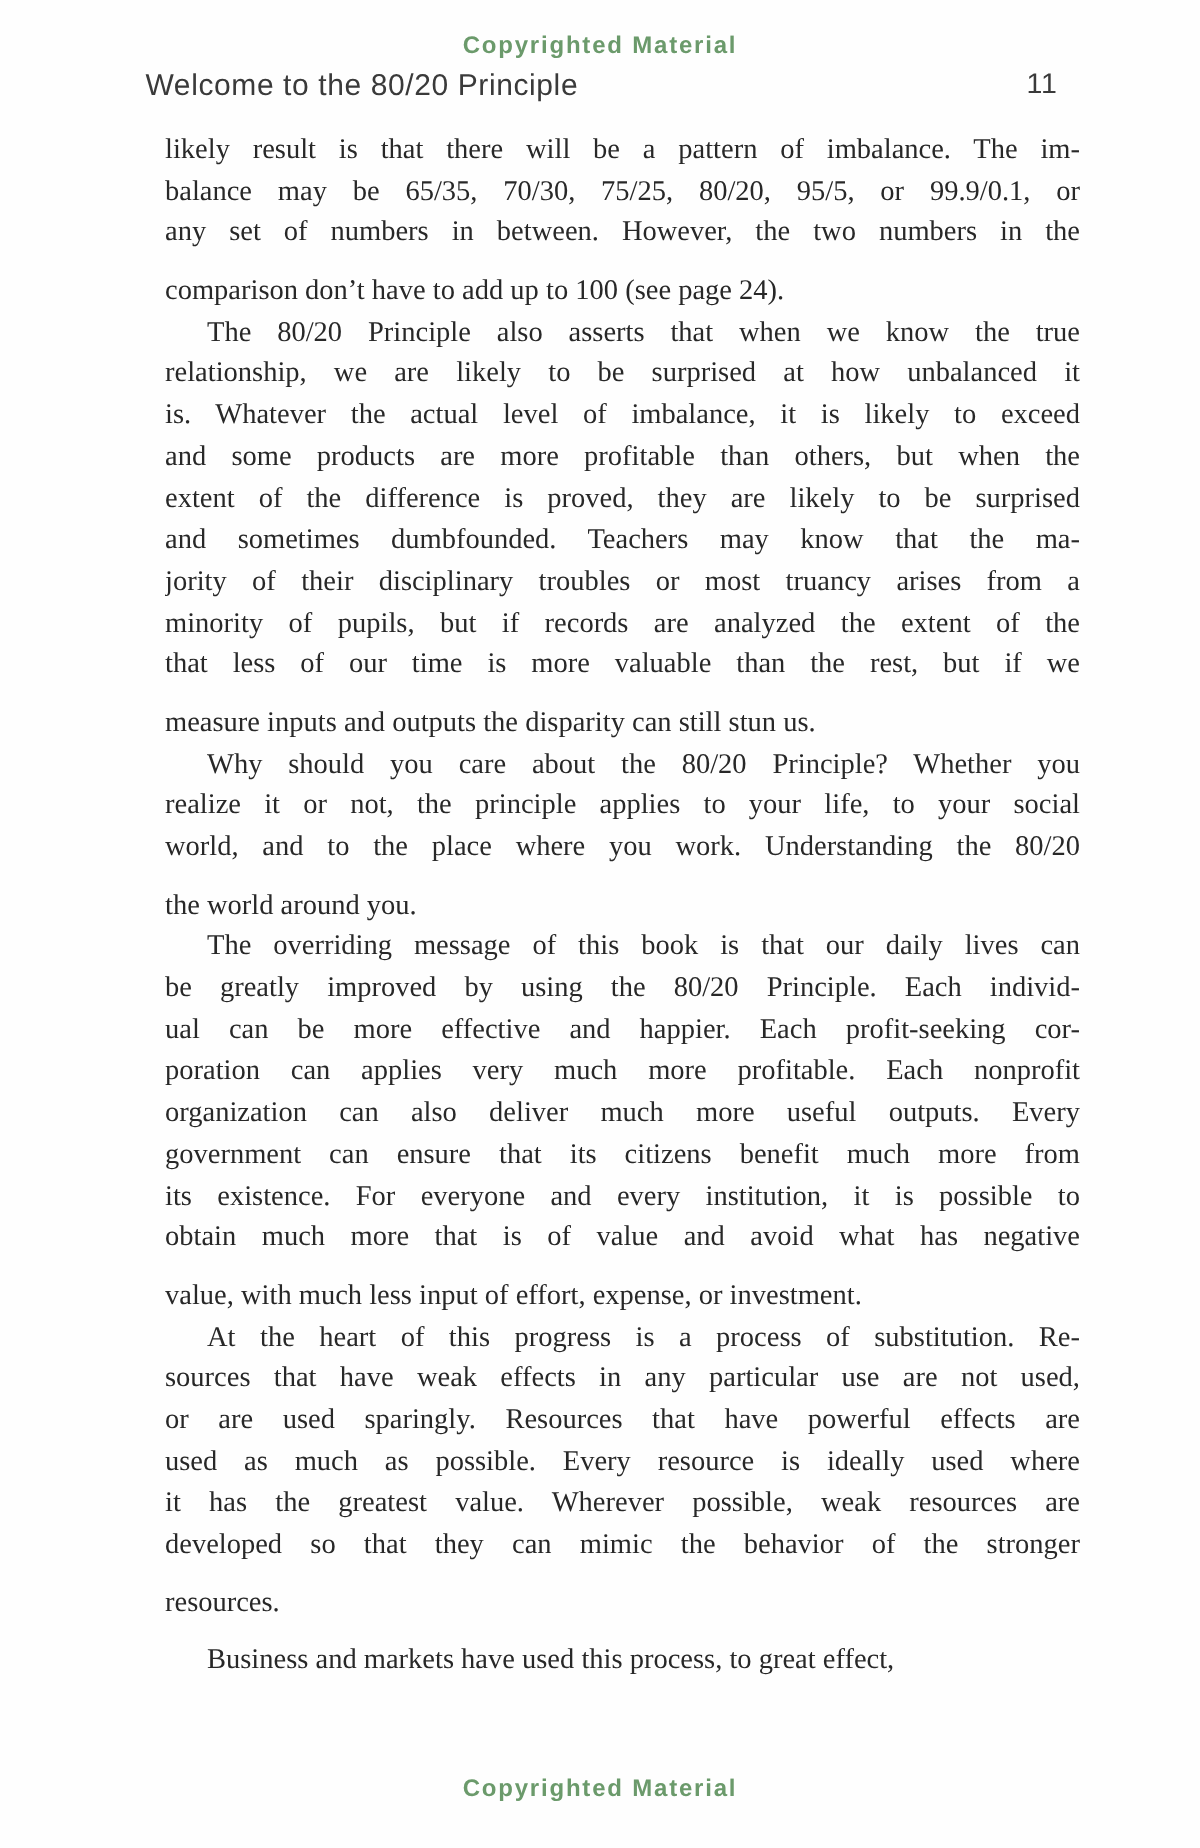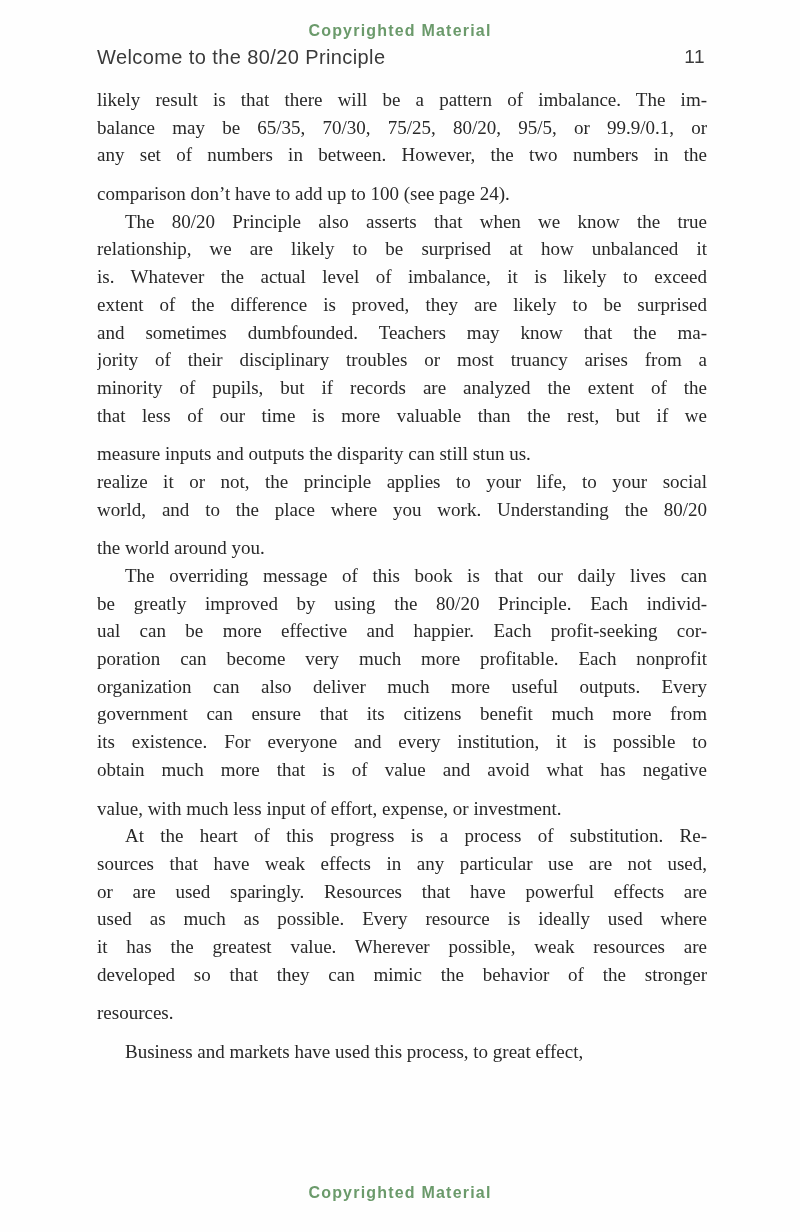--- a/index.html
+++ b/index.html
@@ -48,21 +48,21 @@
   .running-header .page-number {
     position: absolute;
     right: 2px;
     top: 0;
     font-size: 19px;
     letter-spacing: 0.5px;
   }
   .page-body {
     position: absolute;
     top: 86px;
-    left: 97px;
+    left: 110px;
     width: 610px;
     color: var(--text-color, #282828);
     font-size: 19px;
     line-height: 27.7px;
   }
   .text-line {
     text-align: justify;
     text-align-last: justify;
     height: 27.7px;
     overflow: hidden;
@@ -89,33 +89,35 @@
   </div>
 
   <div class="page-body">
       <div class="text-line">likely result is that there will be a pattern of imbalance. The im-</div>
       <div class="text-line">balance may be 65/35, 70/30, 75/25, 80/20, 95/5, or 99.9/0.1, or</div>
       <div class="text-line">any set of numbers in between. However, the two numbers in the</div>
       <div class="text-line para-last">comparison don’t have to add up to 100 (see page 24).</div>
       <div class="text-line para-first-indent">The 80/20 Principle also asserts that when we know the true</div>
       <div class="text-line">relationship, we are likely to be surprised at how unbalanced it</div>
       <div class="text-line">is. Whatever the actual level of imbalance, it is likely to exceed</div>
+      <div class="text-line">and some products are more profitable than others, but when the</div>
       <div class="text-line">extent of the difference is proved, they are likely to be surprised</div>
       <div class="text-line">and sometimes dumbfounded. Teachers may know that the ma-</div>
       <div class="text-line">jority of their disciplinary troubles or most truancy arises from a</div>
       <div class="text-line">minority of pupils, but if records are analyzed the extent of the</div>
       <div class="text-line">that less of our time is more valuable than the rest, but if we</div>
       <div class="text-line para-last">measure inputs and outputs the disparity can still stun us.</div>
+      <div class="text-line para-first-indent">Why should you care about the 80/20 Principle? Whether you</div>
       <div class="text-line">realize it or not, the principle applies to your life, to your social</div>
       <div class="text-line">world, and to the place where you work. Understanding the 80/20</div>
       <div class="text-line para-last">the world around you.</div>
       <div class="text-line para-first-indent">The overriding message of this book is that our daily lives can</div>
       <div class="text-line">be greatly improved by using the 80/20 Principle. Each individ-</div>
       <div class="text-line">ual can be more effective and happier. Each profit-seeking cor-</div>
-      <div class="text-line">poration can become very much more profitable. Each nonprofit</div>
+      <div class="text-line">poration can applies very much more profitable. Each nonprofit</div>
       <div class="text-line">organization can also deliver much more useful outputs. Every</div>
       <div class="text-line">government can ensure that its citizens benefit much more from</div>
       <div class="text-line">its existence. For everyone and every institution, it is possible to</div>
       <div class="text-line">obtain much more that is of value and avoid what has negative</div>
       <div class="text-line para-last">value, with much less input of effort, expense, or investment.</div>
       <div class="text-line para-first-indent">At the heart of this progress is a process of substitution. Re-</div>
       <div class="text-line">sources that have weak effects in any particular use are not used,</div>
       <div class="text-line">or are used sparingly. Resources that have powerful effects are</div>
       <div class="text-line">used as much as possible. Every resource is ideally used where</div>
       <div class="text-line">it has the greatest value. Wherever possible, weak resources are</div>

